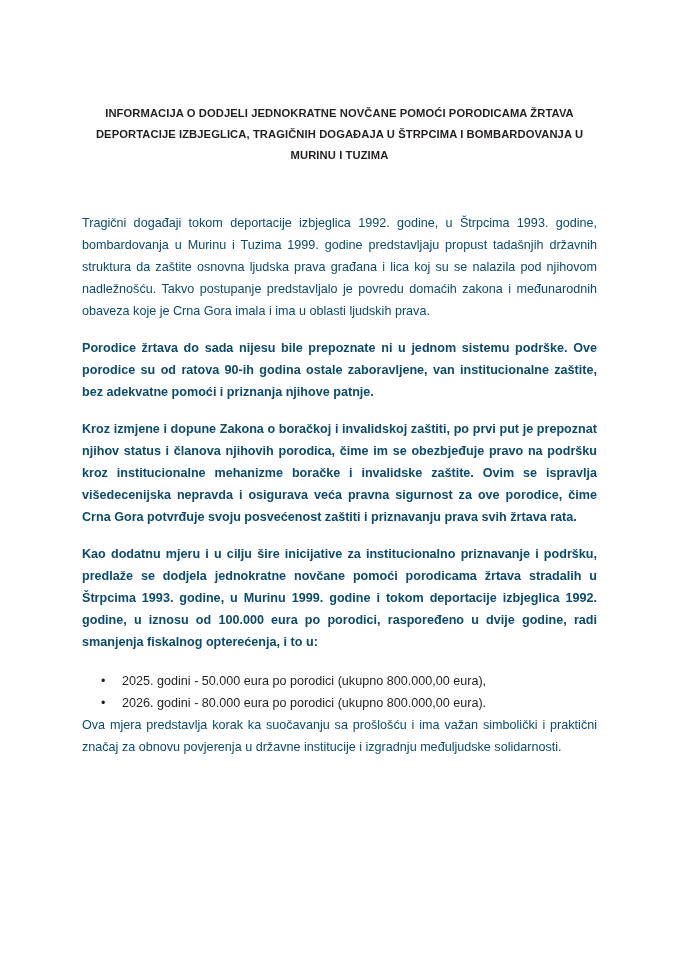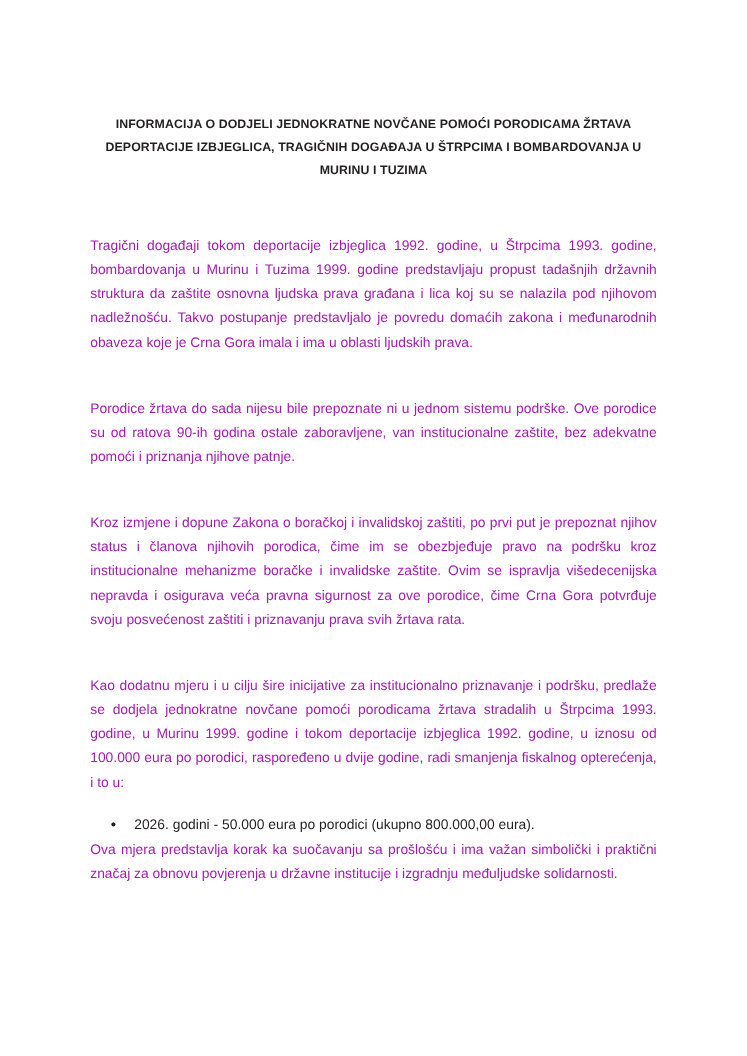--- a/index.html
+++ b/index.html
@@ -38,28 +38,29 @@
     letter-spacing: 0.1px;
     color: #231f20;
     text-transform: none;
   }
   .para {
     margin: 0;
     font-size: 12.6px;
     line-height: 22px;
     text-align: justify;
     text-justify: inter-word;
-    color: #a21caf;
+    color: #0c4a6e;
     hyphens: none;
   }
   .para.first {
     margin-top: 46px;
   }
   .para + .para {
-    margin-top: 38px;
+    margin-top: 15px;
+    font-weight: bold;
   }
   .bullet-list {
     list-style: none;
     margin: 17px 0 0 0;
     padding: 0;
   }
   .bullet-list li {
     position: relative;
     padding-left: 40px;
     font-size: 12.6px;
@@ -96,24 +97,25 @@
 
     <p class="para">Porodice žrtava do sada nijesu bile prepoznate ni u jednom sistemu podrške. Ove porodice su od ratova 90-ih godina ostale zaboravljene, van institucionalne zaštite, bez adekvatne pomoći i priznanja njihove patnje.</p>
 
     <p class="para">Kroz izmjene i dopune Zakona o boračkoj i invalidskoj zaštiti, po prvi put je prepoznat njihov status i članova njihovih porodica, čime im se obezbjeđuje pravo na podršku kroz institucionalne mehanizme boračke i invalidske zaštite. Ovim se ispravlja višedecenijska nepravda i osigurava veća pravna sigurnost za ove porodice, čime Crna Gora potvrđuje svoju posvećenost zaštiti i priznavanju prava svih žrtava rata.</p>
 
     <p class="para">Kao dodatnu mjeru i u cilju šire inicijative za institucionalno priznavanje i podršku, predlaže se dodjela jednokratne novčane pomoći porodicama žrtava  stradalih u Štrpcima 1993. godine, u Murinu 1999. godine i tokom deportacije izbjeglica 1992. godine, u iznosu od 100.000 eura po porodici, raspoređeno u dvije godine, radi smanjenja fiskalnog opterećenja, i to u:</p>
 
     <ul class="bullet-list">
       <li>
         <span class="bullet-dot">•</span>
+        <span>2025. godini - 50.000 eura po porodici  (ukupno 800.000,00 eura),</span>
       </li>
       <li>
         <span class="bullet-dot">•</span>
-        <span>2026. godini - 50.000 eura po porodici (ukupno 800.000,00 eura).</span>
+        <span>2026. godini - 80.000 eura po porodici (ukupno 800.000,00 eura).</span>
       </li>
     </ul>
 
     <p class="para after-list">Ova mjera predstavlja korak ka suočavanju sa prošlošću i ima važan simbolički i praktični značaj za obnovu povjerenja u državne institucije i izgradnju međuljudske solidarnosti.</p>
 
 
 
   </div>
 </div>
 

